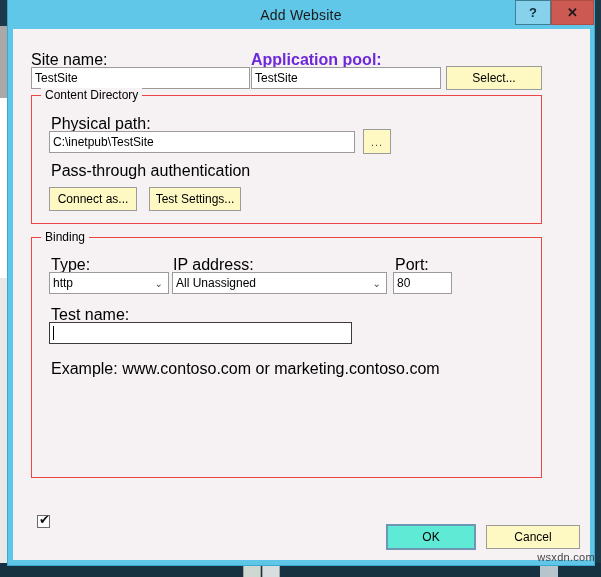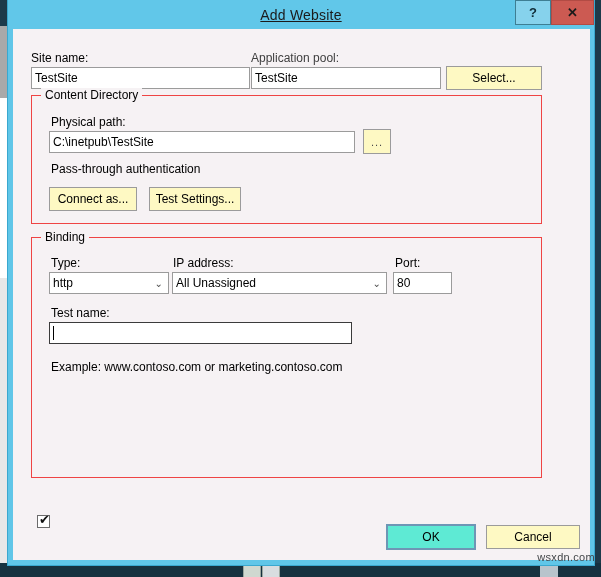--- a/index.html
+++ b/index.html
@@ -89,21 +89,20 @@
     height: 29px;
     background: #61c7e9;
   }
   #title-text {
     position: absolute;
     left: 0; right: 0; top: 7px;
     text-align: center;
     font-size: 14px;
     color: #1b1b1b;
     letter-spacing: .2px;
-    text-decoration: underline;
   }
   .title-btn {
     position: absolute;
     top: 0;
     height: 25px;
     display: flex;
     align-items: center;
     justify-content: center;
     font-size: 13px;
     font-weight: bold;
@@ -130,25 +129,25 @@
     left: 5px; top: 29px;
     width: 577px;
     height: 531px;
     background: #f6f2f4;
     box-sizing: border-box;
   }
 
   
   .lbl {
     position: absolute;
-    font-size: 12px;
+    font-size: 16px;
     color: #000;
     white-space: nowrap;
   }
-  .lbl.disabled { color: #404040; }
+  .lbl.disabled { color: #6d28d9; font-weight: bold; }
 
   .tbox {
     position: absolute;
     background: #ffffff;
     border: 1px solid #9b9b9b;
     box-sizing: border-box;
     display: flex;
     align-items: center;
     padding-left: 3px;
     font-size: 12px;

